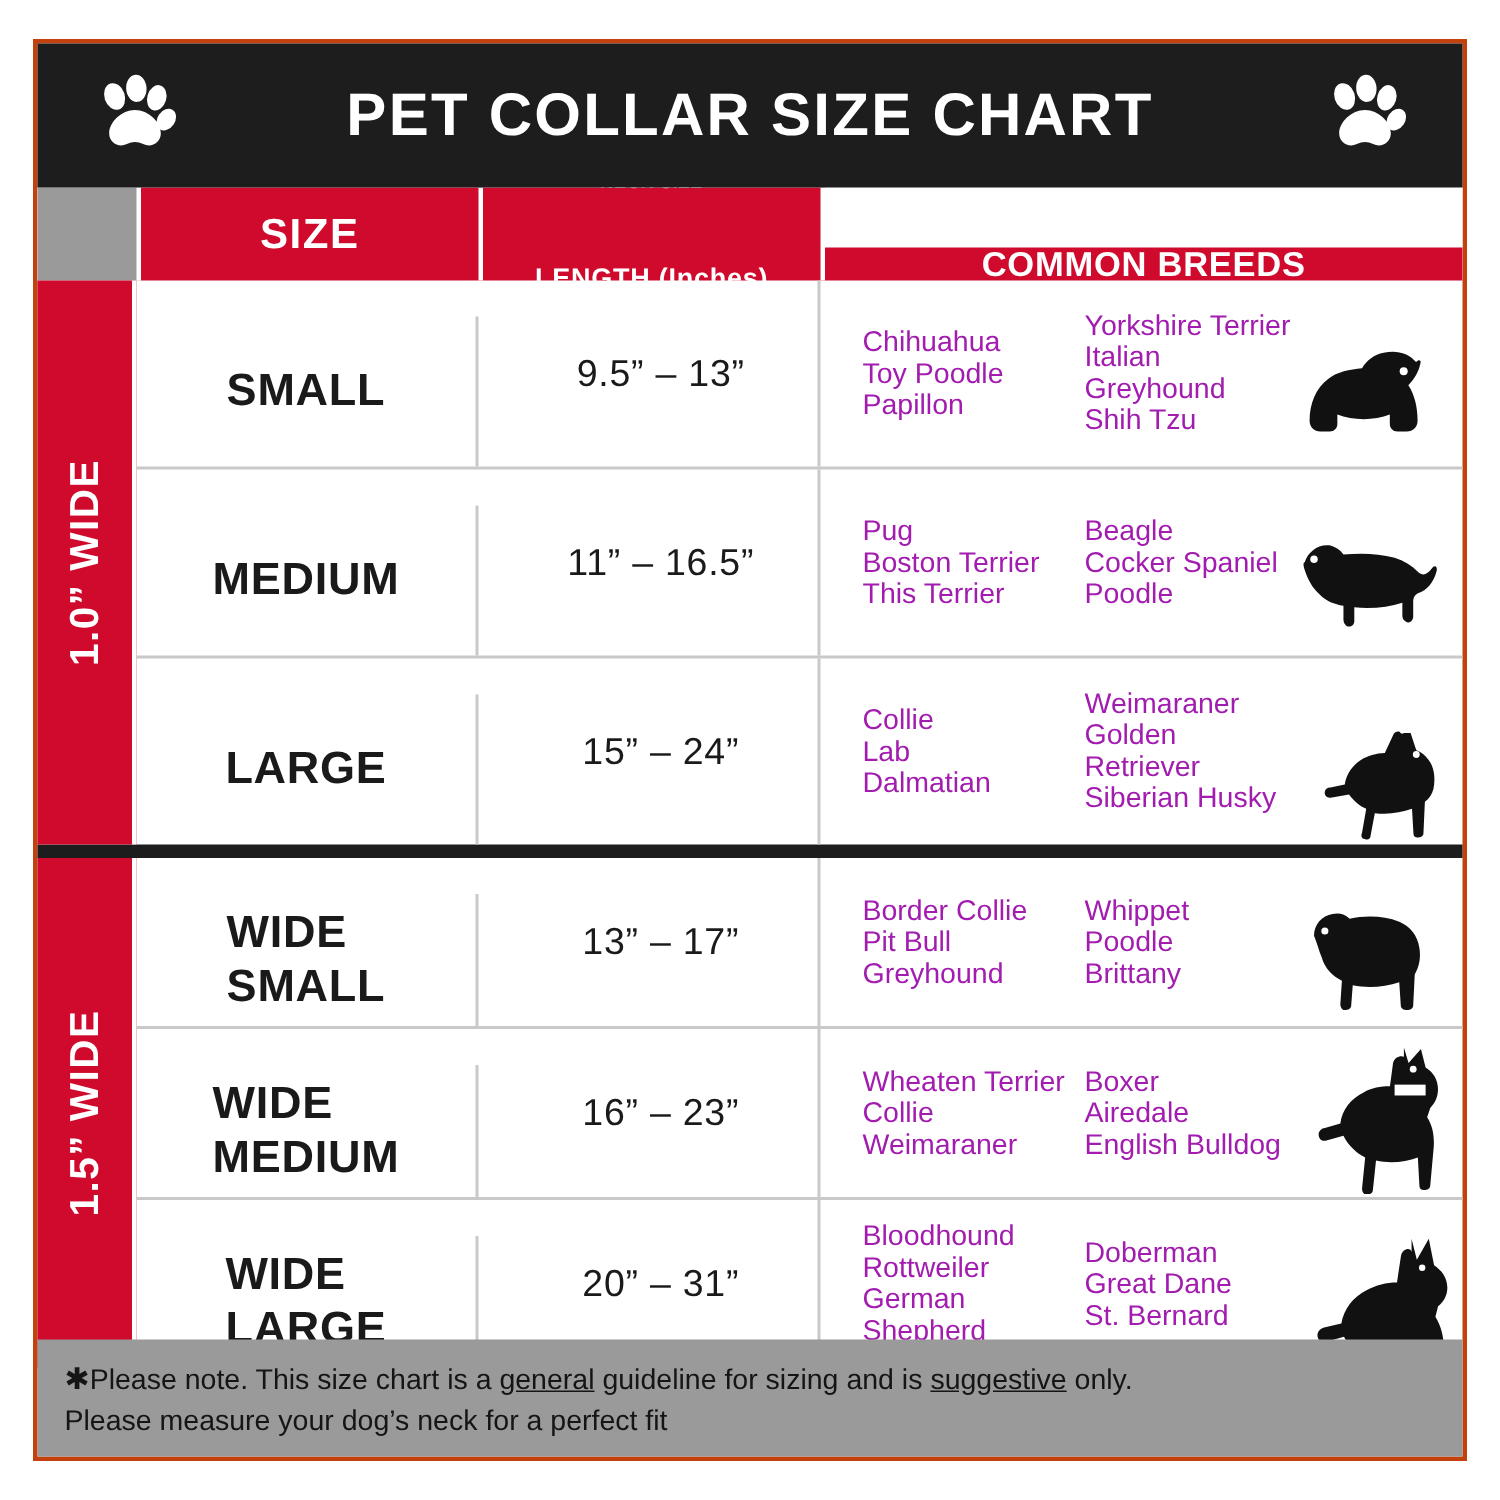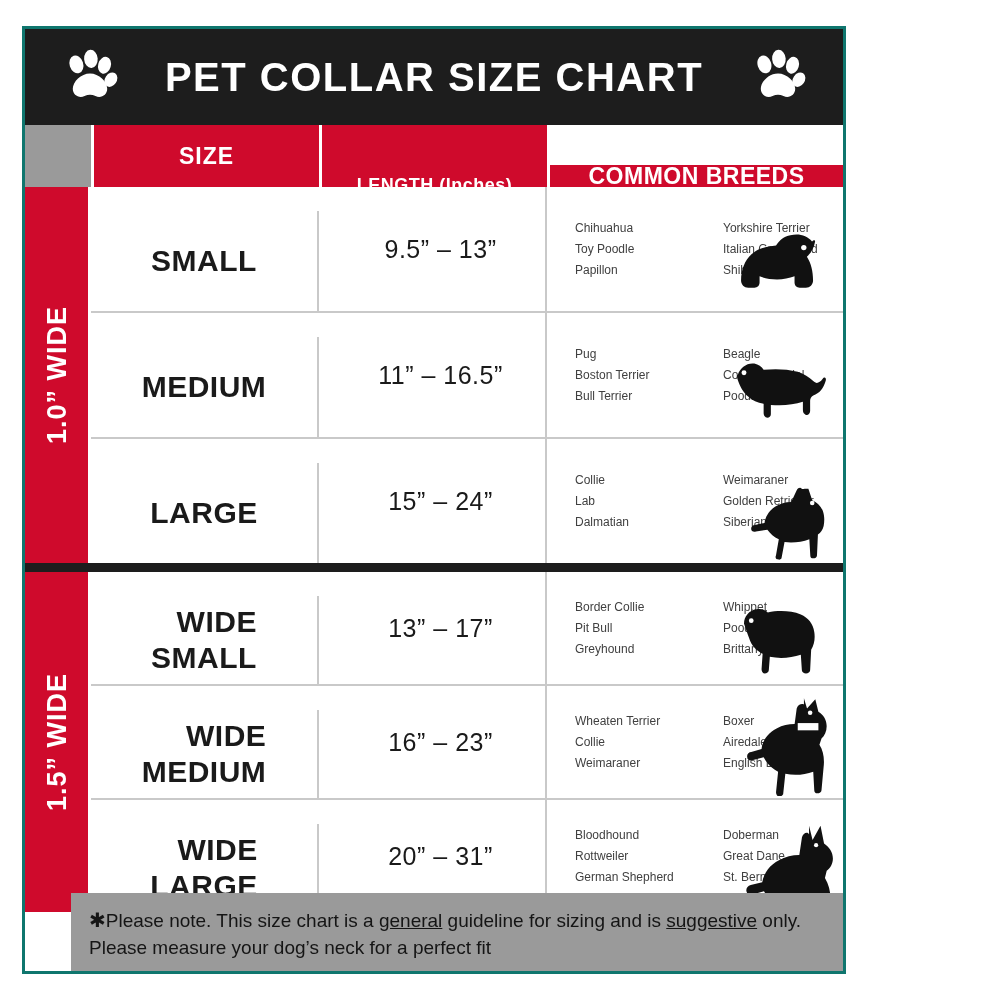--- a/index.html
+++ b/index.html
@@ -15,24 +15,24 @@
     position: relative;
     width: 1000px;
     height: 1000px;
     background: #ffffff;
     overflow: hidden;
   }
   .chart {
     position: absolute;
     left: 22px;
     top: 26px;
-    width: 824px;
+    width: 956px;
     height: 948px;
     background: #ffffff;
-    border: 3px solid #0f766e;
+    border: 3px solid #c2410c;
     box-sizing: border-box;
     display: flex;
     flex-direction: column;
   }
 
   
   .header {
     height: 96px;
     background: #1d1d1d;
     display: flex;
@@ -76,21 +76,21 @@
     color: #ffffff;
     display: flex;
     flex-direction: column;
     align-items: center;
     justify-content: center;
     font-weight: bold;
     border-right: 3px solid #ffffff;
     box-sizing: border-box;
   }
   .colhead .cell:last-child { border-right: none; margin-top: 40px; }
-  .col-size { width: 228px; flex: none; font-size: 23px; letter-spacing: 1px; }
+  .col-size { width: 228px; flex: none; font-size: 28px; letter-spacing: 1px; }
   .col-length { width: 228px; flex: none; gap: 44px; }
   .col-breeds { flex: 1 1 auto; font-size: 23px; letter-spacing: 0.5px; }
   .tiny-label {
     font-size: 12px;
     line-height: 13px;
     letter-spacing: 0.5px;
     font-weight: bold;
   }
   .length-main {
     font-size: 18px;
@@ -155,21 +155,21 @@
     flex: none;
     display: flex;
     flex-direction: column;
     align-items: center;
     justify-content: center;
     font-size: 30px;
     font-weight: bold;
     color: #1a1a1a;
     letter-spacing: 0.5px;
     line-height: 36px;
-    text-align: right;
+    text-align: left;
     border-right: 2px solid #c9c9c9;
     box-sizing: border-box;
     margin-top: 24px;
   }
   .cell-length {
     width: 228px;
     flex: none;
     display: flex;
     align-items: center;
     justify-content: center;
@@ -184,22 +184,22 @@
   .cell-breeds {
     flex: 1 1 auto;
     display: flex;
     align-items: center;
     position: relative;
     padding-left: 28px;
     box-sizing: border-box;
     min-width: 0;
   }
   .breed-col {
-    font-size: 12px;
-    color: #404040;
+    font-size: 19px;
+    color: #a21caf;
     line-height: 21px;
     white-space: nowrap;
   }
   .breed-col.c1 { width: 148px; flex: none; }
   .breed-col.c2 { width: 140px; flex: none; }
   .dog {
     position: absolute;
     right: 6px;
     bottom: 2px;
     width: 124px;
@@ -210,21 +210,20 @@
   .footnote {
     flex: none;
     background: #9a9a9a;
     padding: 14px 20px 10px 18px;
     box-sizing: border-box;
     color: #151515;
     font-size: 19px;
     line-height: 27px;
     position: relative;
     z-index: 1;
-    margin-left: 46px;
   }
   .footnote u { text-decoration: underline; }
   .star { font-size: 20px; }
 </style>
 </head>
 <body>
 
 <div class="page">
   <div class="chart">
 
@@ -284,21 +283,21 @@
               </svg>
             </div>
           </div>
 
           <div class="row">
             <div class="cell-size">MEDIUM</div>
             <div class="cell-length">11” – 16.5”</div>
             <div class="cell-breeds">
               <div class="breed-col c1" style="white-space:pre-line">Pug
 Boston Terrier
-Bull Terrier</div>
+This Terrier</div>
               <div class="breed-col c2" style="white-space:pre-line">Beagle
 Cocker Spaniel
 Poodle</div>
               <svg class="dog" viewBox="0 0 120 80" width="112" height="75">
                 <path fill="#111111" d="M24 22c2-7 9-12 16-11 4 1 7 3 9 6 10-1 22-1 33 2 6 2 11 5 15 9 3 3 6 2 9-2 2-3 4-1 3 2-2 7-6 12-12 14-2 1-3 3-3 5v10c0 3-3 5-5 3-2-1-2-3-2-5v-7c-9 3-20 4-31 3v9c0 3-3 4-5 3-1-1-2-2-2-4v-9c-6-1-11-3-15-7-5-4-8-10-10-16-1-3-1-5 0-5z"></path>
                 <circle cx="30" cy="20" r="2.4" fill="#ffffff"></circle>
               </svg>
             </div>
           </div>
 

